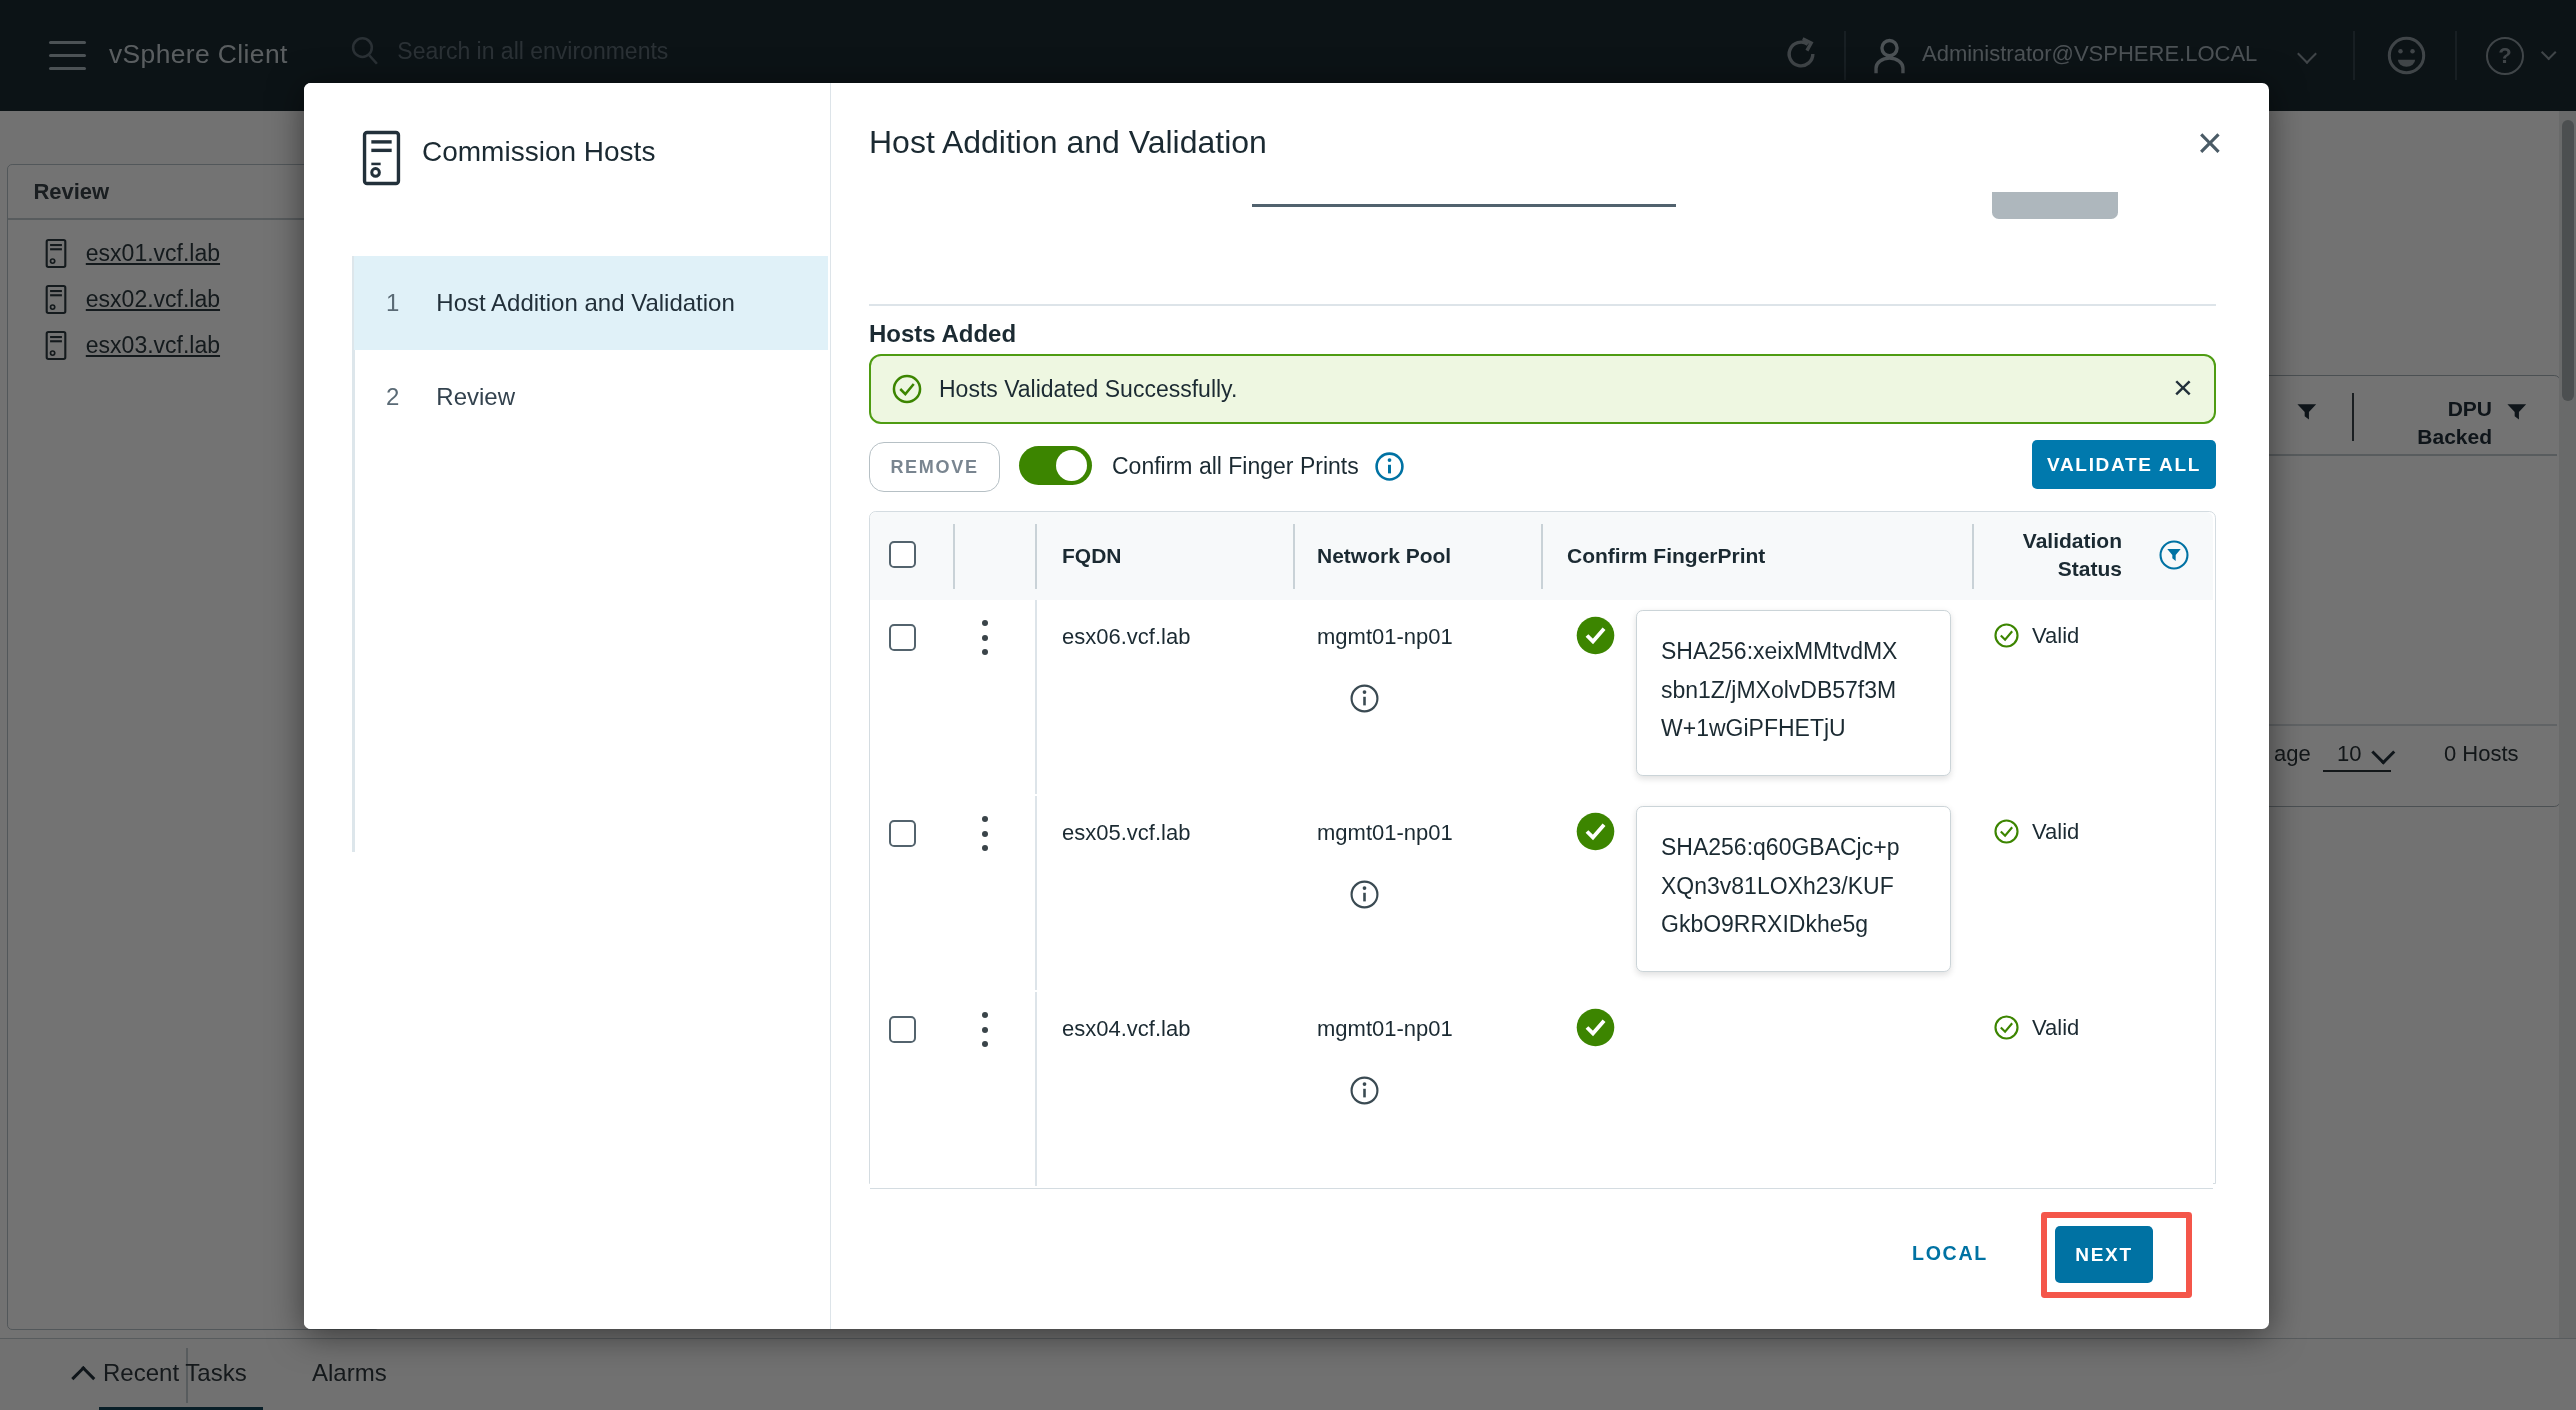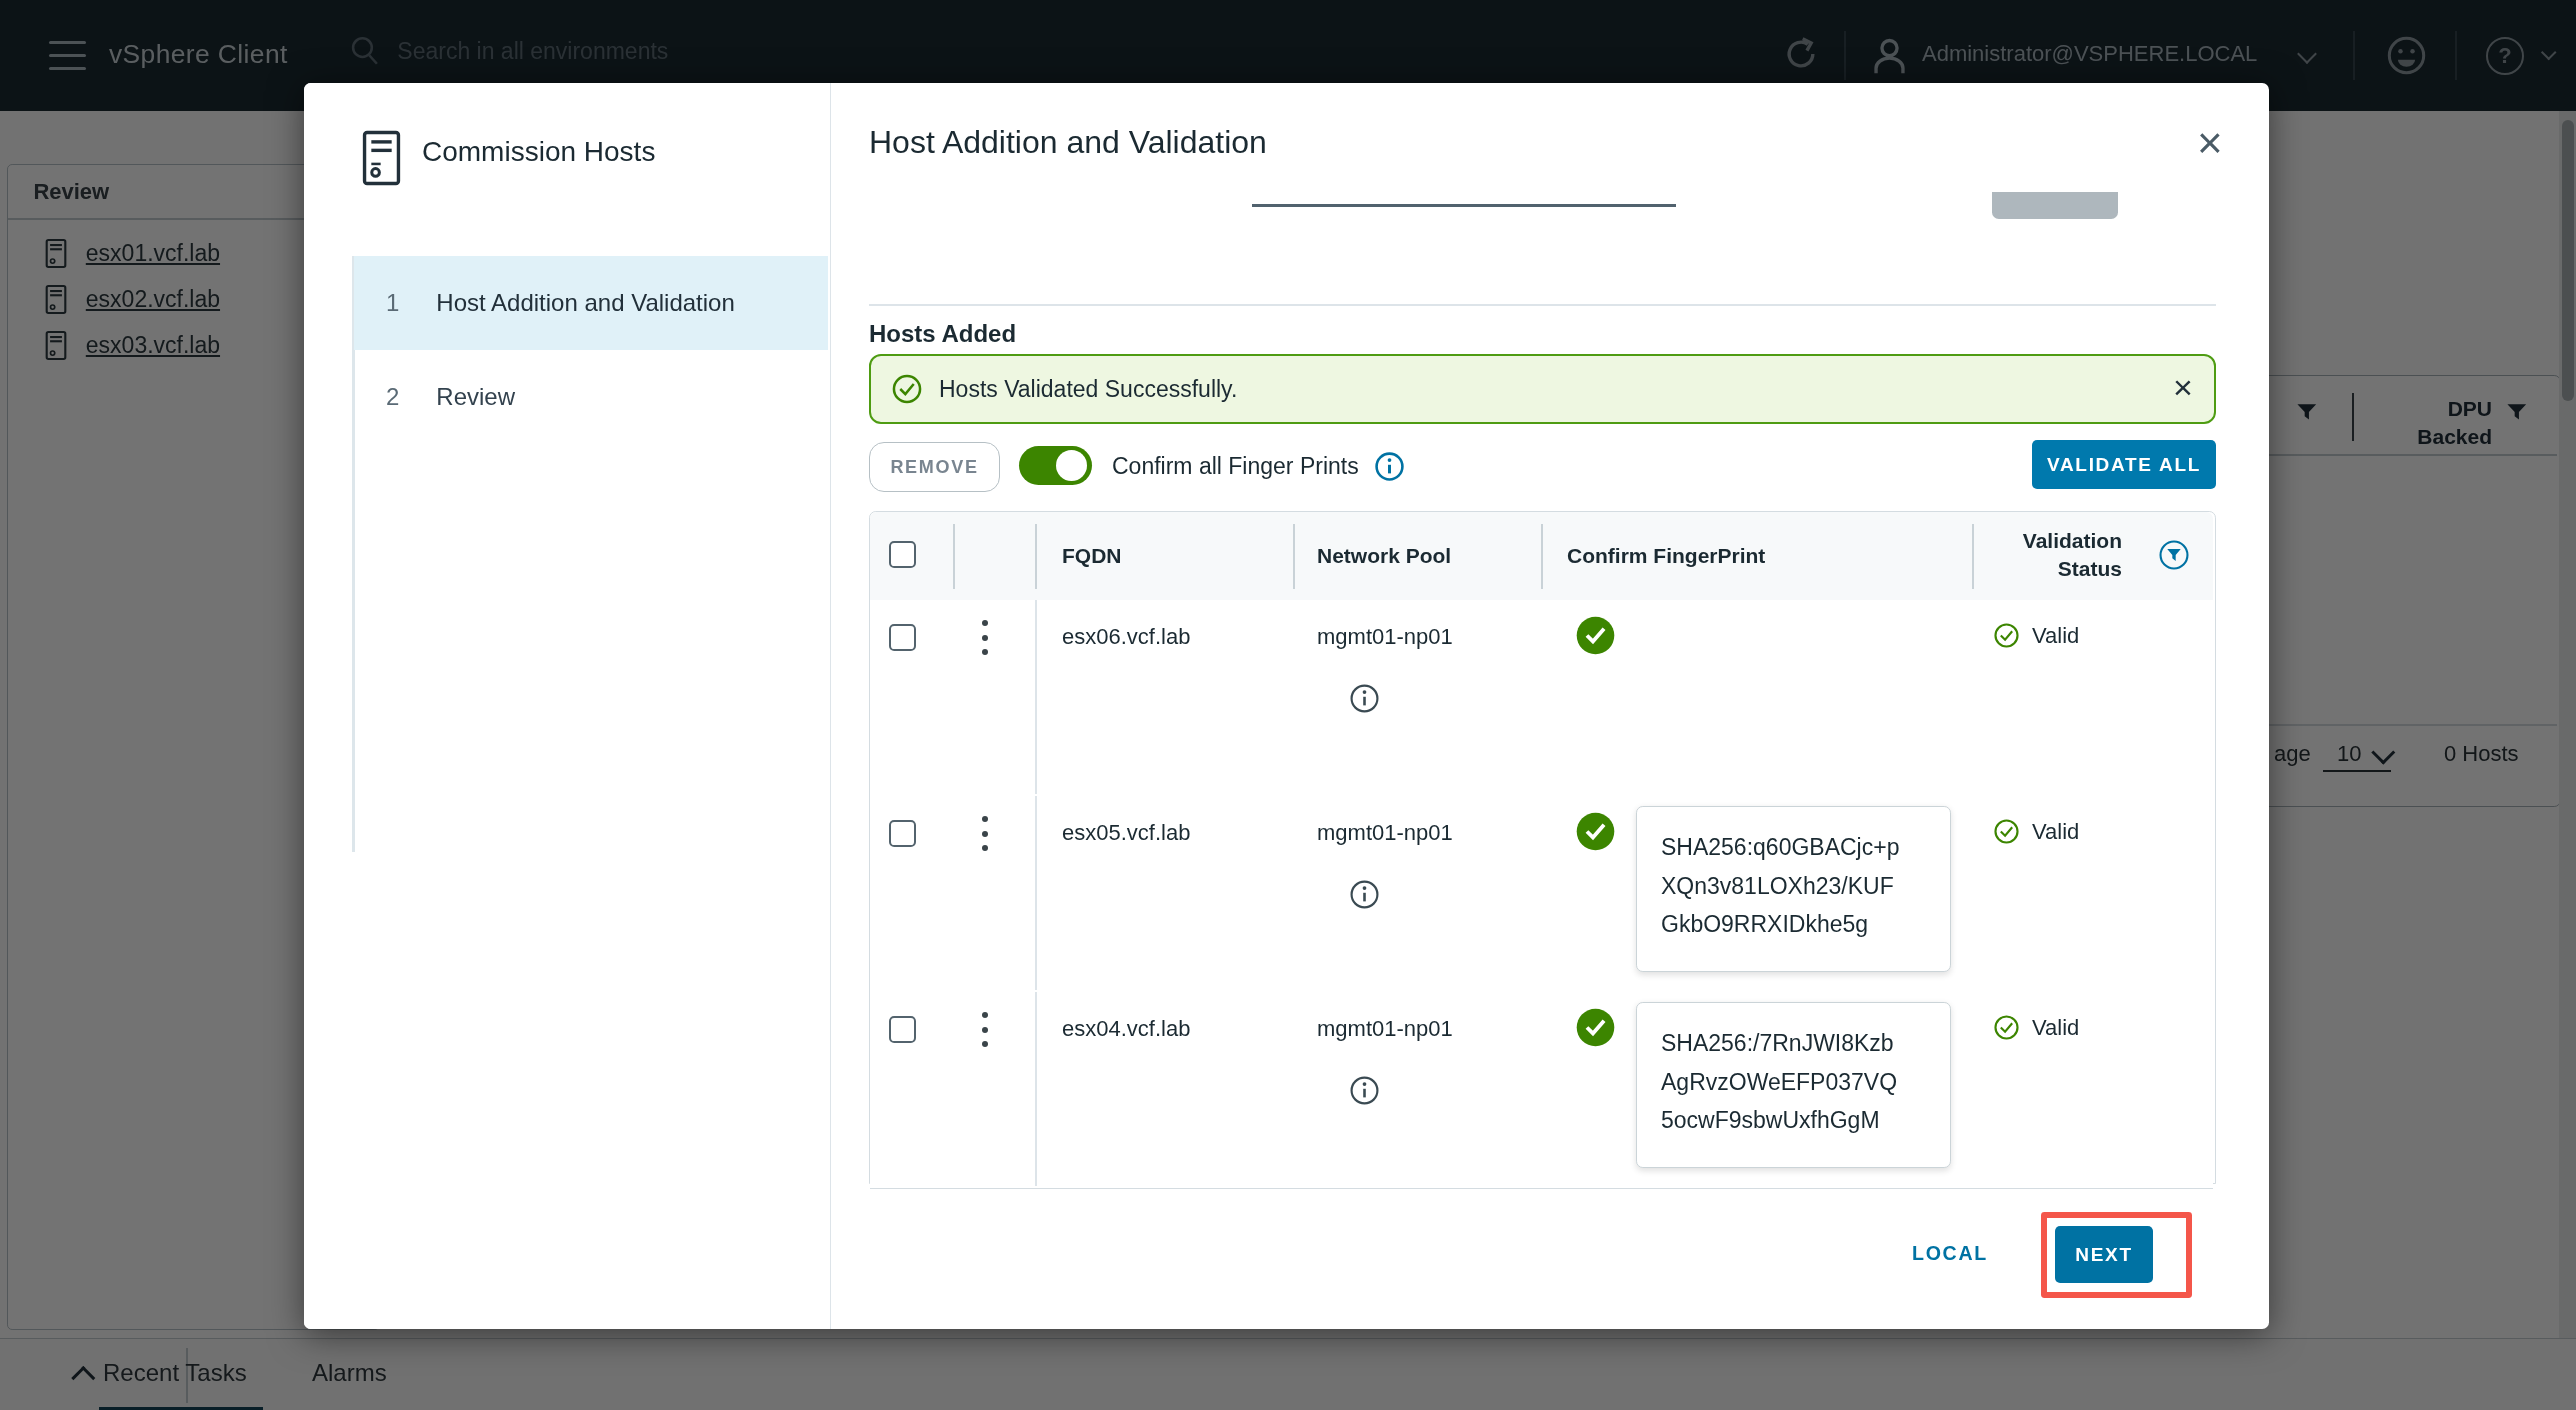--- a/index.html
+++ b/index.html
@@ -315,20 +315,25 @@
               <circle cx="18" cy="10.5" r="2.2" fill="#3a4a52"></circle>
               <line x1="18" y1="16" x2="18" y2="26" stroke="#3a4a52" stroke-width="3"></line>
             </svg>
         </div>
         <div class="abs" style="left:705px;top:15.3px;">
           <svg width="41" height="41" viewBox="0 0 48 48">
               <circle cx="24" cy="24" r="22" fill="#3c8500"></circle>
               <polyline points="14,24 21,31 34,16" fill="none" stroke="#fff" stroke-width="4.5"></polyline>
             </svg>
         </div>
+        <div class="abs fpbox">
+          <div class="abs fpline" style="top:27px;">SHA256:xeixMMtvdMX</div>
+          <div class="abs fpline" style="top:66px;">sbn1Z/jMXolvDB57f3M</div>
+          <div class="abs fpline" style="top:104px;">W+1wGiPFHETjU</div>
+        </div>
         <div class="abs valid-wrap">
           <svg width="27" height="27" viewBox="0 0 38 38">
               <circle cx="19" cy="19" r="15.5" fill="none" stroke="#3c8500" stroke-width="3"></circle>
               <polyline points="11,19 17,25 27,13" fill="none" stroke="#3c8500" stroke-width="3"></polyline>
             </svg>
           <span class="cell">Valid</span>
         </div>
       </div>
 
       <div class="abs trow" style="top:284px;">
@@ -384,25 +389,20 @@
               <circle cx="18" cy="10.5" r="2.2" fill="#3a4a52"></circle>
               <line x1="18" y1="16" x2="18" y2="26" stroke="#3a4a52" stroke-width="3"></line>
             </svg>
         </div>
         <div class="abs" style="left:705px;top:15.3px;">
           <svg width="41" height="41" viewBox="0 0 48 48">
               <circle cx="24" cy="24" r="22" fill="#3c8500"></circle>
               <polyline points="14,24 21,31 34,16" fill="none" stroke="#fff" stroke-width="4.5"></polyline>
             </svg>
         </div>
-        <div class="abs fpbox">
-          <div class="abs fpline" style="top:27px;">SHA256:/7RnJWI8Kzb</div>
-          <div class="abs fpline" style="top:66px;">AgRvzOWeEFP037VQ</div>
-          <div class="abs fpline" style="top:104px;">5ocwF9sbwUxfhGgM</div>
-        </div>
         <div class="abs valid-wrap">
           <svg width="27" height="27" viewBox="0 0 38 38">
               <circle cx="19" cy="19" r="15.5" fill="none" stroke="#3c8500" stroke-width="3"></circle>
               <polyline points="11,19 17,25 27,13" fill="none" stroke="#3c8500" stroke-width="3"></polyline>
             </svg>
           <span class="cell">Valid</span>
         </div>
       </div>
     </div>
 

